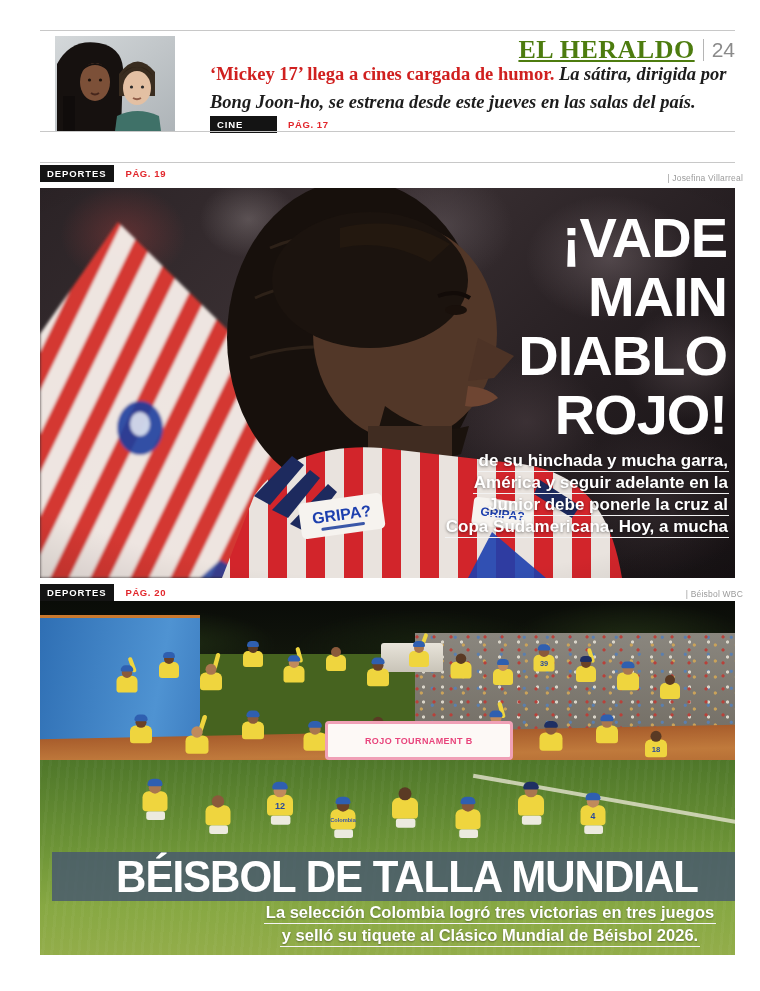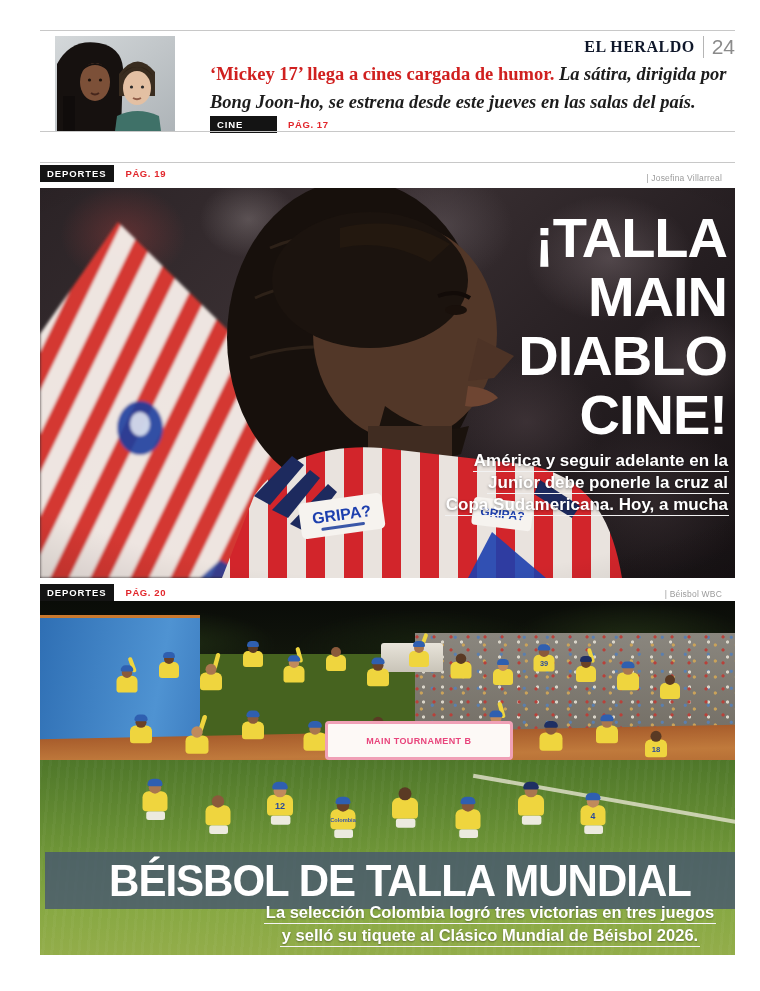--- a/index.html
+++ b/index.html
@@ -7,39 +7,39 @@
   body { width:760px; height:991px; position:relative; font-family:"Liberation Sans", sans-serif; overflow:hidden; }
   .page { position:absolute; inset:0; background:#fff; }
 
   .rule { position:absolute; height:1px; background:#c8c8c8; }
   #rule-top { left:40px; width:695px; top:30px; }
   #rule-teaser { left:40px; width:695px; top:131px; z-index:1; }
   #rule-s1 { left:40px; width:695px; top:162px; }
 
   
   .masthead { position:absolute; top:35px; right:25px; display:flex; align-items:center; gap:8px; }
-  .brand { font-family:"Liberation Serif", serif; font-weight:bold; font-size:16px; letter-spacing:.5px; color:#0f172a; }
+  .brand { font-family:"Liberation Serif", serif; font-weight:bold; font-size:26px; letter-spacing:.5px; color:#4d7c0f;text-decoration:underline; }
   .mast-divider { width:1px; height:22px; background:#b5b5b5; }
   .pageno { font-family:"Liberation Sans", sans-serif; font-size:21px; color:#8b8b8b; }
 
   
   .mickey-photo { position:absolute; left:55px; top:36px; width:120px; height:95px; z-index:2; overflow:hidden; }
   .teaser { position:absolute; left:210px; top:60px; width:525px; }
   .teaser-headline { font-family:"Liberation Serif", serif; font-size:18.5px; line-height:28px; color:#222; }
   .teaser-lead { color:#d0201f; font-weight:bold; }
   .teaser-rest { font-style:italic; font-weight:600; color:#1c1c1c; }
   .tagrow { position:absolute; display:flex; align-items:center; gap:11px; }
   #tag-cine { left:210px; top:116px; }
   #tag-s1 { left:40px; top:165px; }
   #tag-s2 { left:40px; top:584px; }
   .tagbox { background:#141414; color:#fff; font-size:9.5px; font-weight:bold; letter-spacing:.9px; padding:3px 8px 3px 7px; min-width:60px; }
   #tag-cine .tagbox { min-width:67px; }
   .pageref { color:#e2262b; font-size:9.5px; font-weight:bold; letter-spacing:.6px; }
 
-  .credit { position:absolute; right:38px; font-size:8.5px; color:#9b9b9b; letter-spacing:.2px; }
+  .credit { position:absolute; right:17px; font-size:8.5px; color:#9b9b9b; letter-spacing:.2px; }
   #credit-1 { top:173px; }
   #credit-2 { top:589px; }
 
   
   .photo1 { position:absolute; left:40px; top:188px; width:695px; height:390px; overflow:hidden;
     background:
       radial-gradient(90px 70px at 12% 12%, rgba(150,60,60,.45), transparent 70%),
       radial-gradient(70px 55px at 30% 8%, rgba(180,170,170,.30), transparent 70%),
       radial-gradient(100px 80px at 58% 10%, rgba(120,110,115,.35), transparent 70%),
       radial-gradient(120px 90px at 82% 18%, rgba(140,125,130,.40), transparent 70%),
@@ -89,21 +89,21 @@
   .player .cap { position:absolute; width:12px; height:6px; border-radius:6px 6px 2px 2px; top:-2px; left:5px; z-index:3; }
   .player .torso { width:20px; height:16px; background:#efd53e; border-radius:5px 5px 3px 3px; margin:-2px auto 0; position:relative; z-index:1;
      display:flex; align-items:center; justify-content:center; flex-direction:column; }
   .player .pants { width:15px; height:7px; background:#eceadf; border-radius:2px; margin:0 auto; }
   .player .jnum { font-size:7px; font-weight:bold; color:#2b4a9b; line-height:7px; }
   .player .jtext { font-size:4.5px; font-weight:bold; color:#3a57a8; line-height:5px; }
 
   .bb-banner { position:absolute; left:41%; top:34%; width:27%; height:11%; background:#fdf9f6; border:3px solid #f0a0b6; border-radius:4px; z-index:50; display:flex; align-items:center; justify-content:center; overflow:hidden; }
   .bb-banner span { color:#e8457c; font-weight:bold; font-size:9px; letter-spacing:.4px; white-space:nowrap; }
 
-  .band2 { position:absolute; left:5px; top:251px; width:100%; height:57px; background:rgba(70,86,112,.8); z-index:70; display:flex; align-items:center; justify-content:center;padding-left:15px; }
+  .band2 { position:absolute; left:12px; top:251px; width:100%; height:49px; background:rgba(70,86,112,.8); z-index:70; display:flex; align-items:center; justify-content:center;padding-left:15px; }
   .hl2 { color:#fff; font-weight:800; font-size:42px; letter-spacing:-1px; white-space:nowrap; transform:scaleY(1.04); }
   .cap2 { position:absolute; right:10px; top:303px; width:470px; z-index:71; }
   .cap2 .line { display:table; margin:0 auto 3px; color:#fff; font-weight:bold; font-size:16.5px; line-height:17px; padding:0 2px 2px; border-bottom:1.5px solid #f4f4f4; text-shadow:0 1px 2px rgba(0,0,0,.35); }
 </style>
 </head>
 <body>
 
 <div class="page">
 
   <div class="rule" id="rule-top"></div>
@@ -211,26 +211,27 @@
         </g>
         <g transform="rotate(7 462 330)">
           <rect x="432" y="312" width="60" height="28" rx="4" fill="#f6f3ef"></rect>
           <text x="462" y="330" text-anchor="middle" font-family="Liberation Sans, sans-serif" font-size="12" font-weight="bold" fill="#1d3fae">GRIPA?</text>
         </g>
       </g>
     </svg>
     <div class="vignette"></div>
 
     <div class="hl1">
-        <div class="hline">¡TALLA</div>
+        <div class="hline">¡VADE</div>
         <div class="hline">MAIN</div>
         <div class="hline">DIABLO</div>
-        <div class="hline">CINE!</div>
+        <div class="hline">ROJO!</div>
       </div>
     <div class="cap1">
+        <div class="line">de su hinchada y mucha garra,</div>
         <div class="line">América y seguir adelante en la</div>
         <div class="line">Junior debe ponerle la cruz al</div>
         <div class="line">Copa Sudamericana. Hoy, a mucha</div>
       </div>
   </div>
 
   <div class="tagrow" id="tag-s2">
     <span class="tagbox">DEPORTES</span>
     <span class="pageref">PÁG. 20</span>
   </div>
@@ -420,21 +421,21 @@
           <div class="head" style="background: rgb(192, 138, 92);"></div>
           <div class="cap" style="background: rgb(47, 95, 176);"></div>
           <div class="torso">
             <span class="jnum">4</span>
           </div>
           <div class="pants"></div>
         </div>
       </div>
 
     <div class="bb-banner">
-      <span>MAIN TOURNAMENT B</span>
+      <span>ROJO TOURNAMENT B</span>
     </div>
 
     <div class="band2">
       <span class="hl2">BÉISBOL DE TALLA MUNDIAL</span>
     </div>
     <div class="cap2">
         <div class="line">La selección Colombia logró tres victorias en tres juegos</div>
         <div class="line">y selló su tiquete al Clásico Mundial de Béisbol 2026.</div>
       </div>
   </div>

